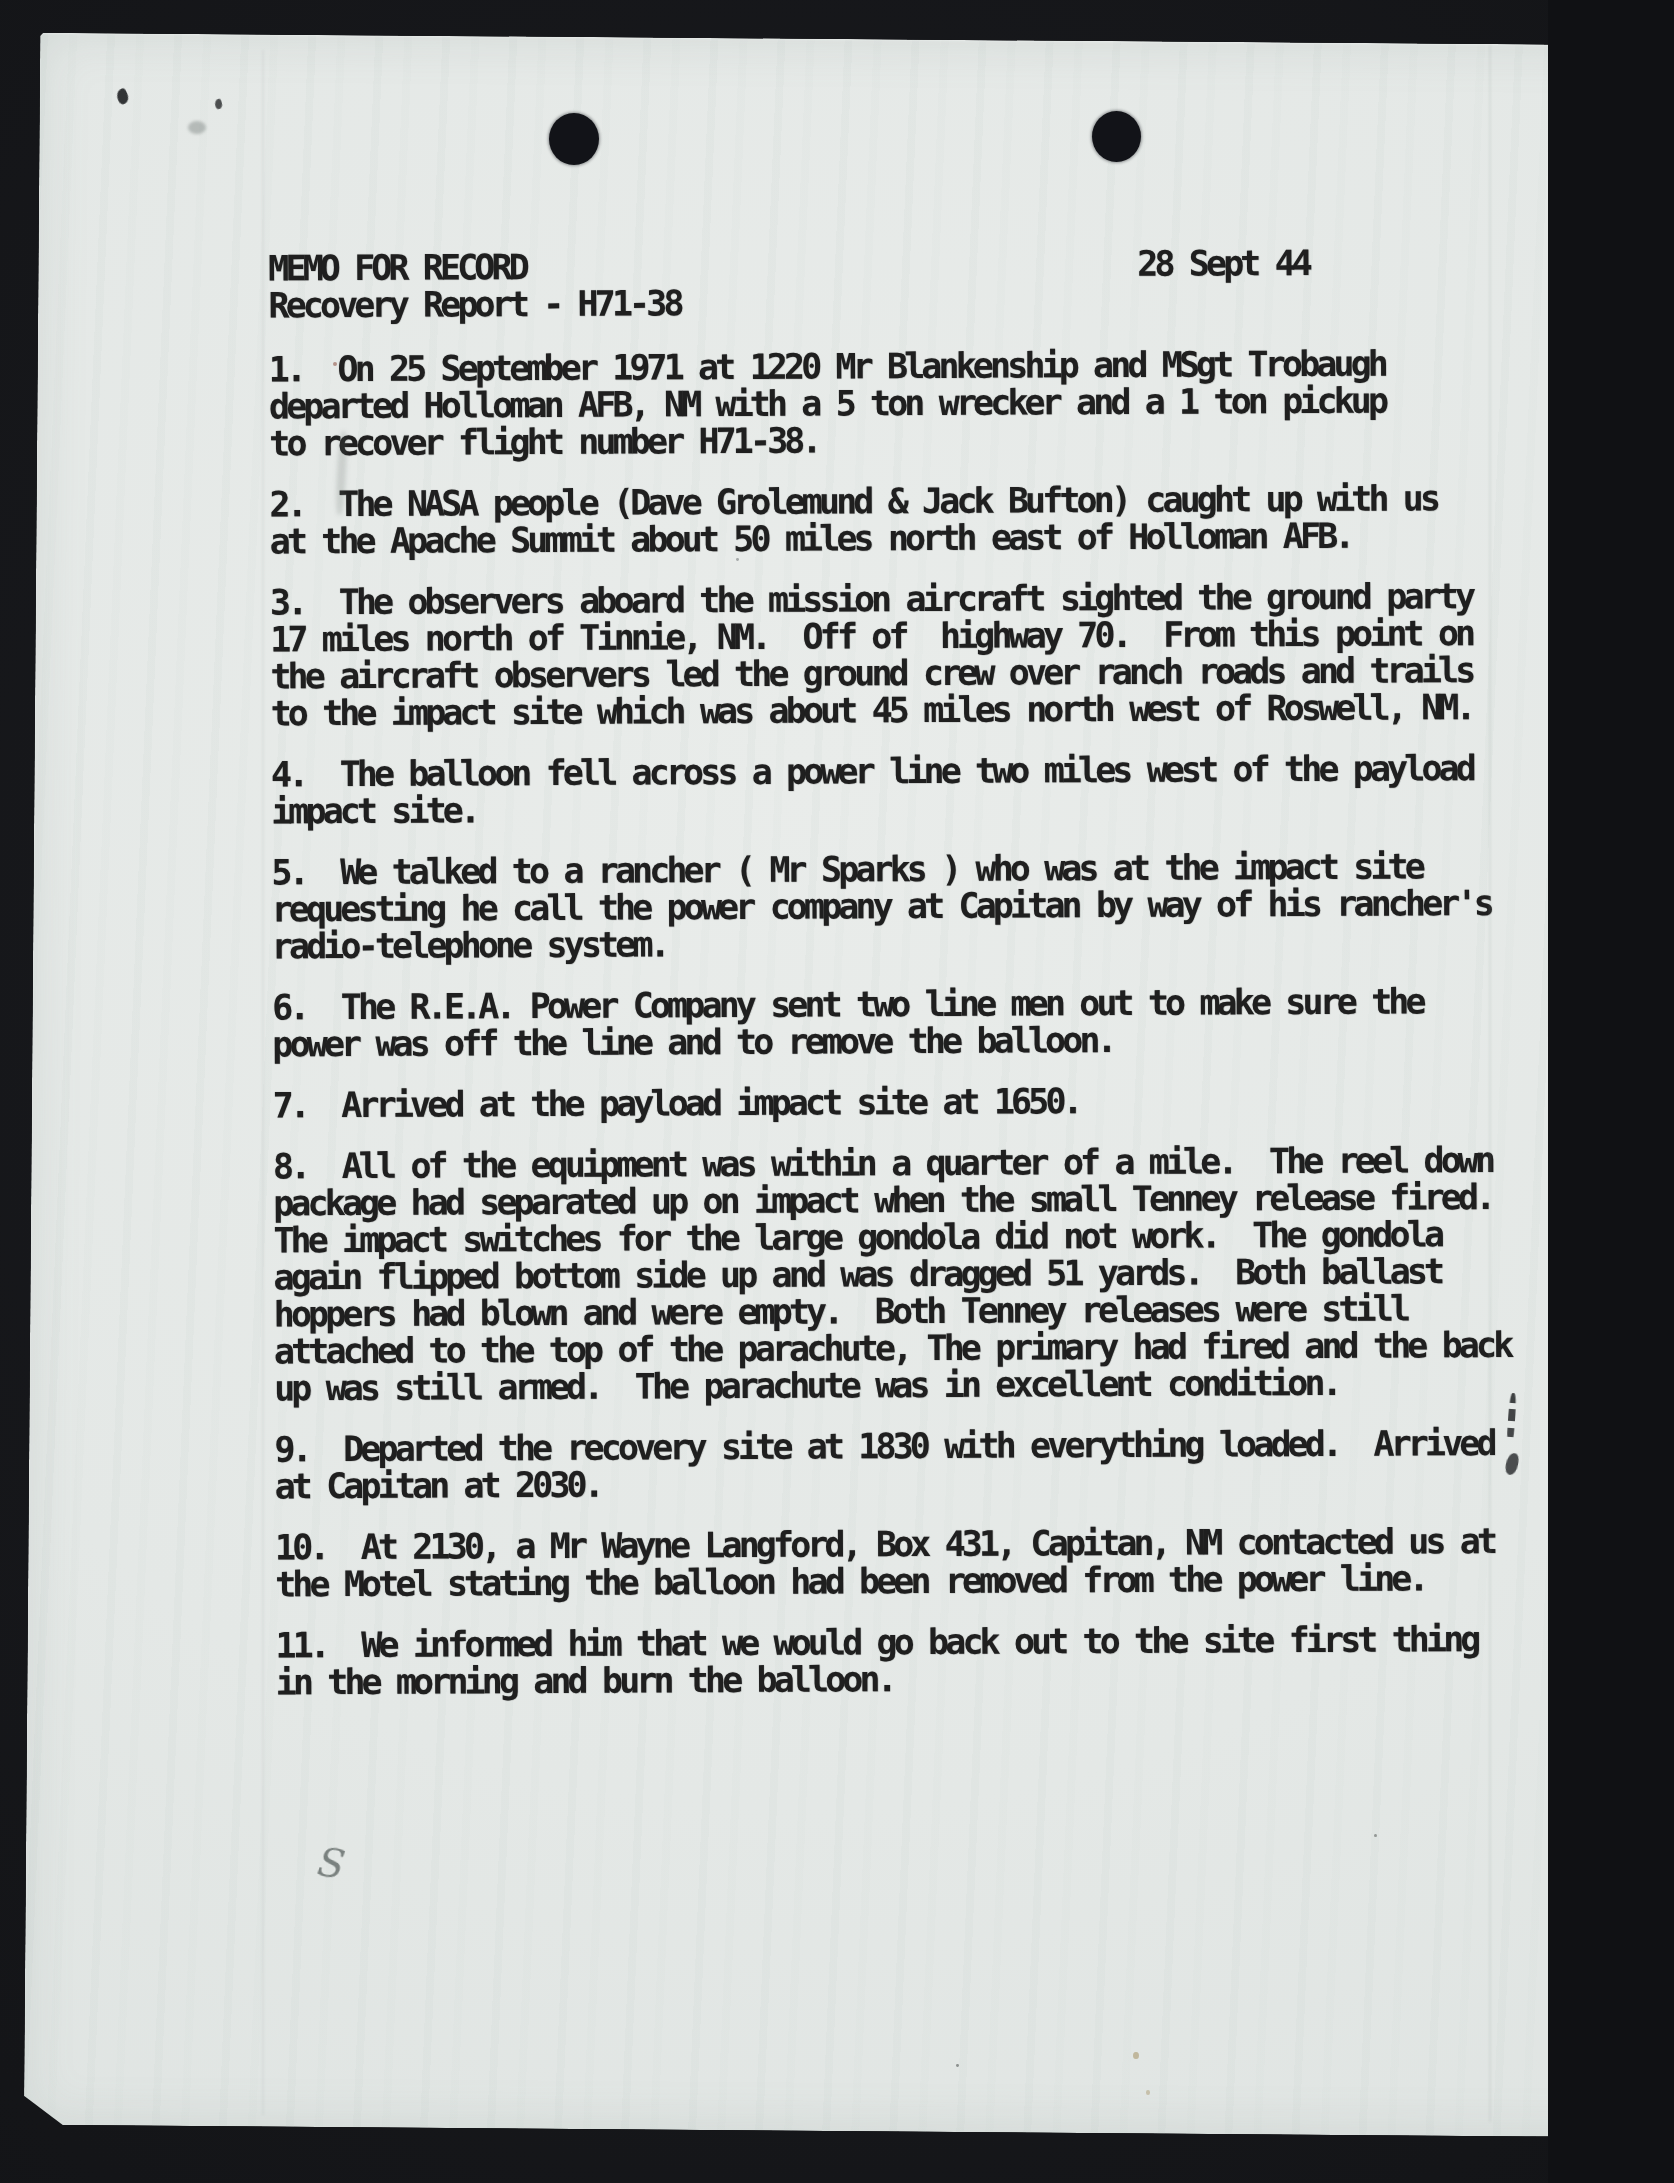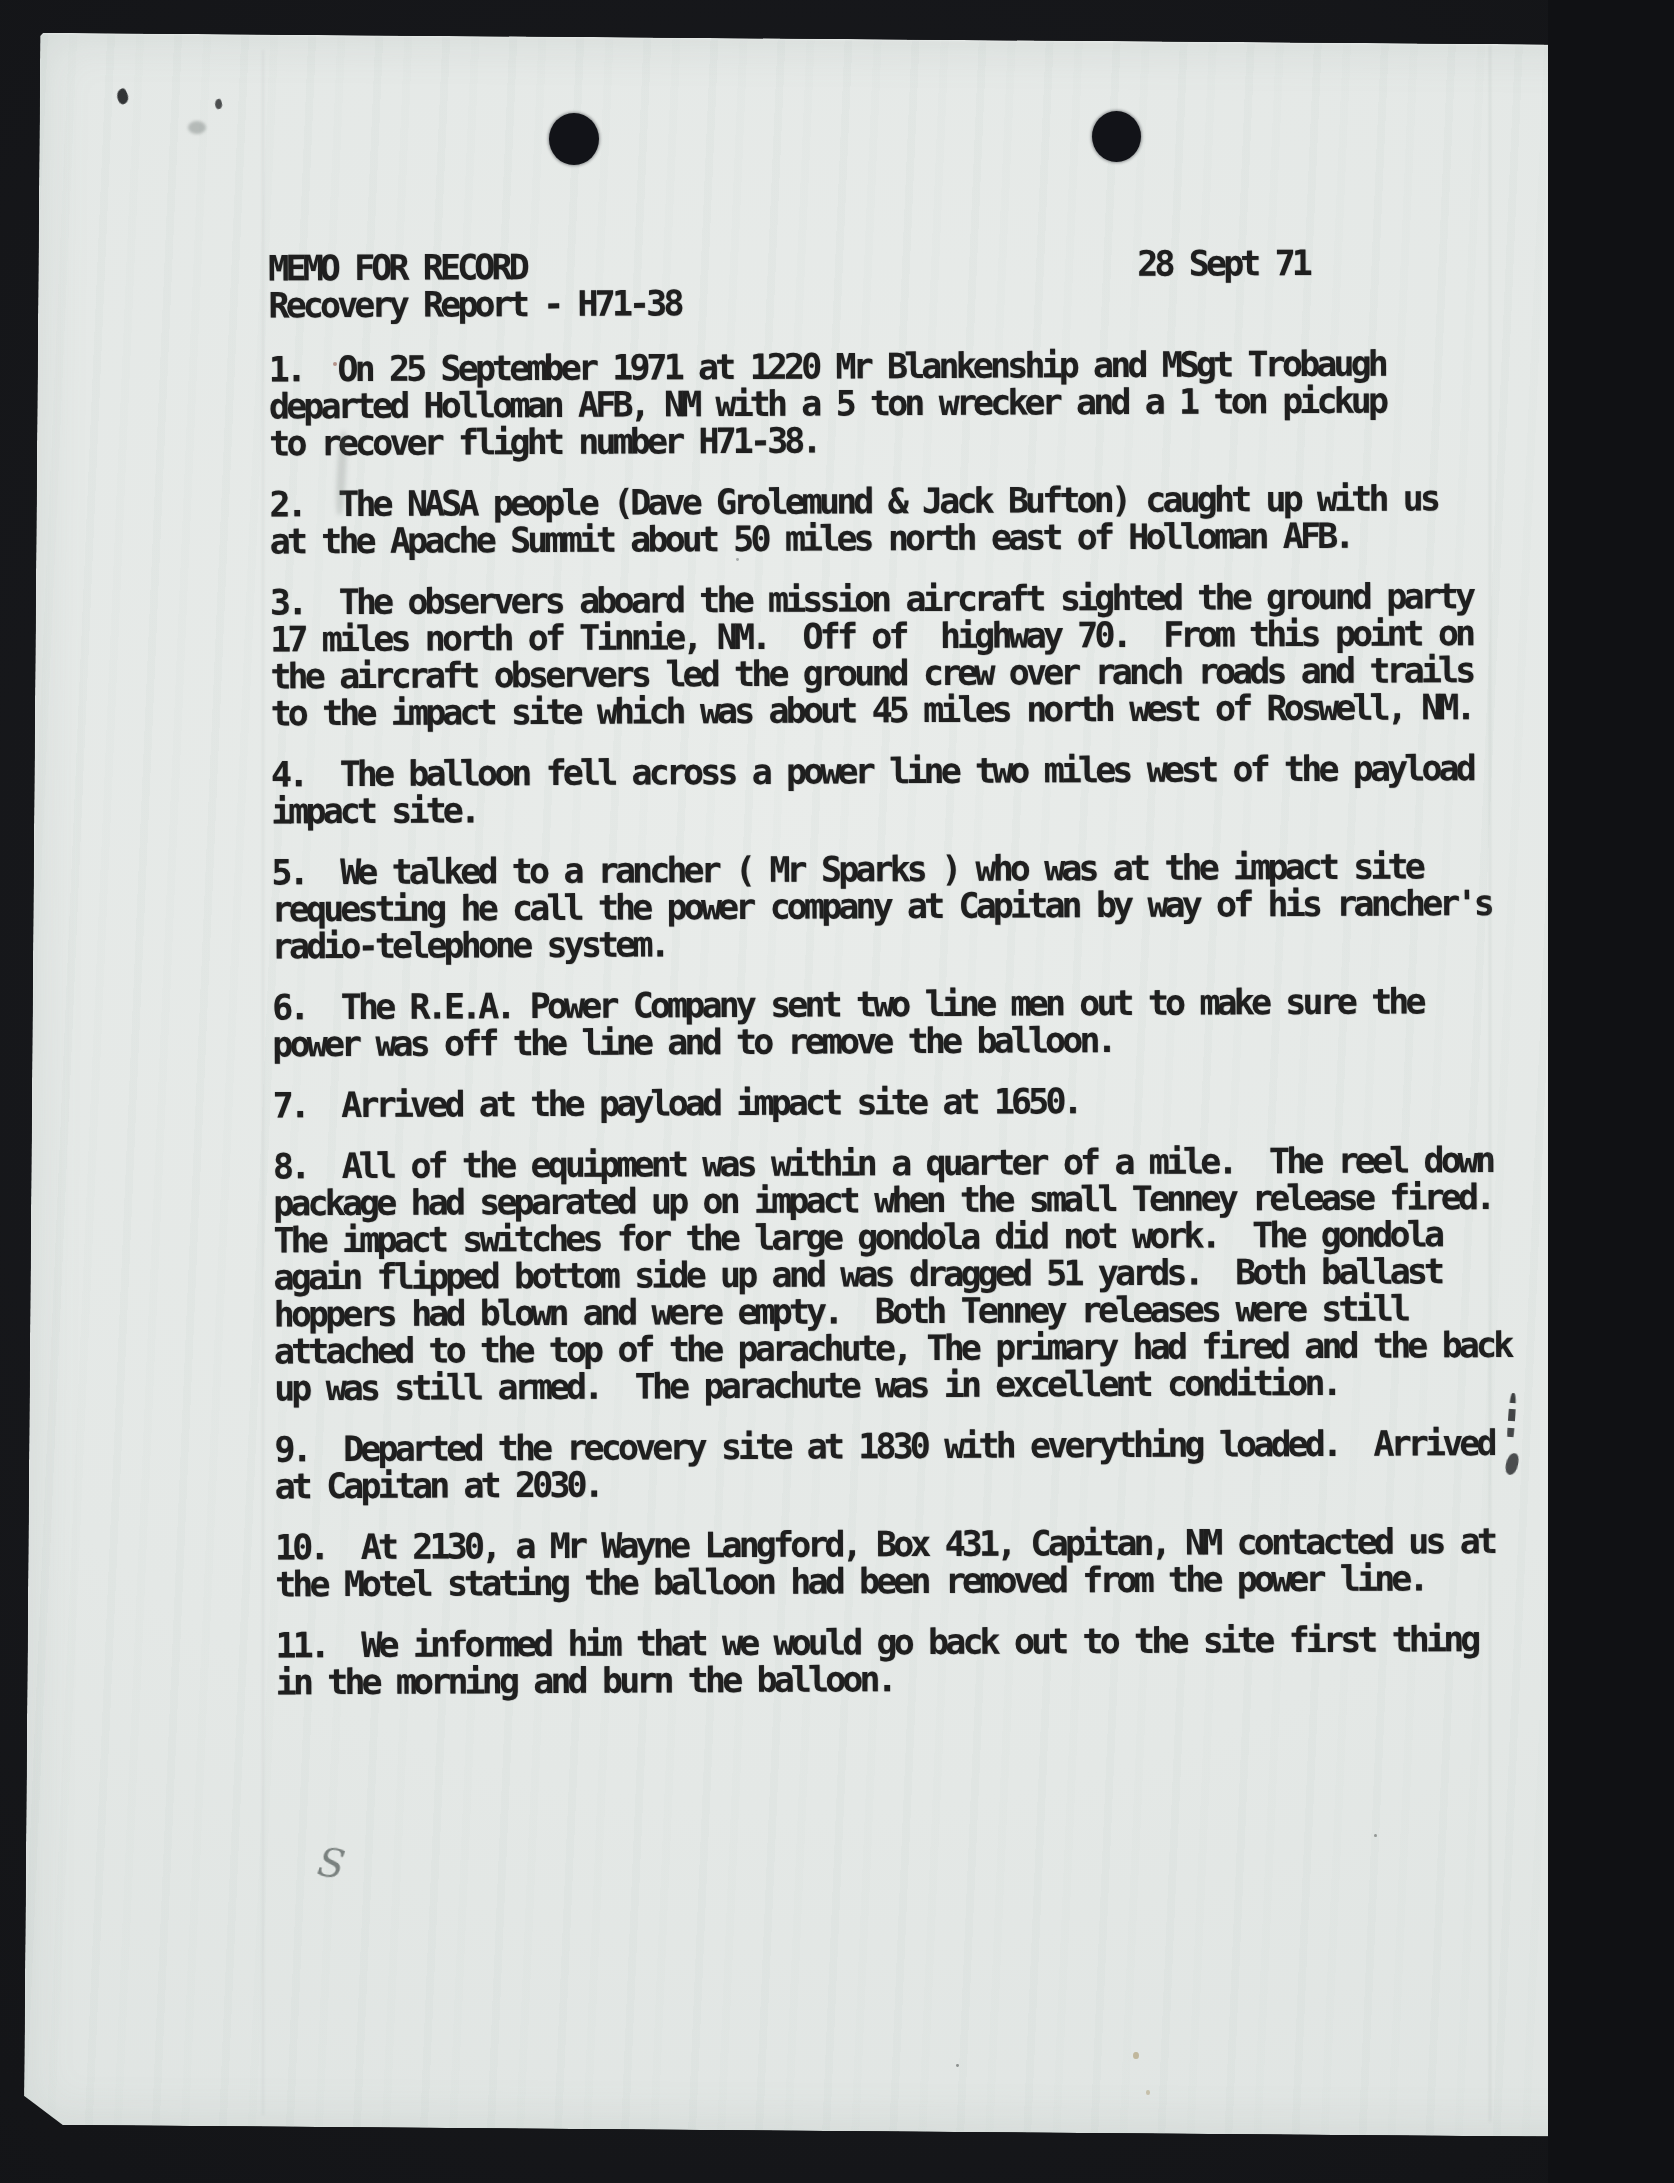--- a/index.html
+++ b/index.html
@@ -141,21 +141,21 @@
 
   <div class="paper"></div>
 
   <div class="hole h1"></div>
   <div class="hole h2"></div>
 
   <div class="typed">
     <div class="memo-heading">
       <div class="tline">MEMO FOR RECORD</div>
       <div class="tline">Recovery Report - H71-38</div>
-      <div class="memo-date tline">28 Sept 71</div>
+      <div class="memo-date tline">28 Sept 44</div>
     </div>
     <div>
         <div class="para">
           <div class="tline">1.  On 25 September 1971 at 1220 Mr Blankenship and MSgt Trobaugh</div>
           <div class="tline">departed Holloman AFB, NM with a 5 ton wrecker and a 1 ton pickup</div>
           <div class="tline">to recover flight number H71-38.</div>
         </div>
         <div class="para">
           <div class="tline">2.  The NASA people (Dave Grolemund &amp; Jack Bufton) caught up with us</div>
           <div class="tline">at the Apache Summit about 50 miles north east of Holloman AFB.</div>

